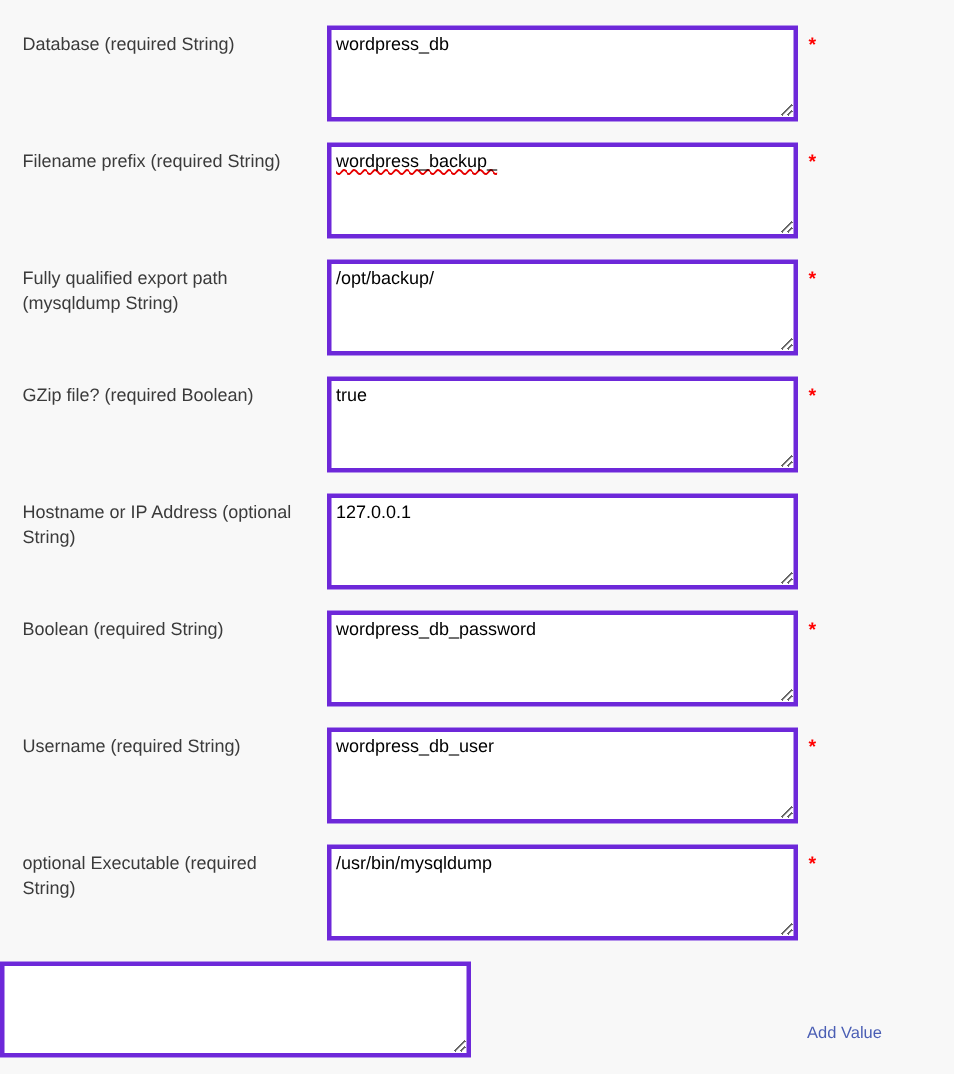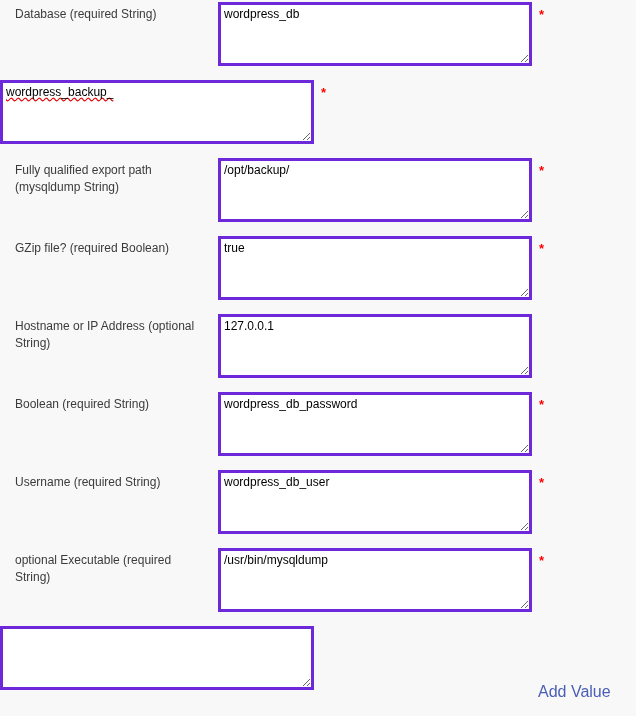--- a/index.html
+++ b/index.html
@@ -6,21 +6,21 @@
     margin: 0;
     padding: 0;
     font-family: "Liberation Sans", "DejaVu Sans", sans-serif;
   }
   .page {
     position: relative;
     width: 636px;
     height: 716px;
     background: #f8f8f8;
     box-sizing: border-box;
-    padding-top: 2px;
+    padding-top: 17px;
     overflow: hidden;
   }
   .row {
     display: flex;
     align-items: flex-start;
     margin-bottom: 14px;
   }
   .label {
     box-sizing: border-box;
     width: 218px;
@@ -59,40 +59,41 @@
     font-weight: bold;
     line-height: 13px;
     margin-left: 7px;
     padding-top: 6px;
     width: 10px;
   }
   .add-value {
     position: absolute;
     left: 538px;
     top: 683px;
-    font-size: 16px;
+    font-size: 11px;
     color: #4a5eb4;
     text-decoration: none;
     cursor: pointer;
   }
 </style>
 </head>
 <body>
 
 <div class="page">
   <div id="rows">
   <div class="row">
     <div class="label">Database (required String)</div>
     <div class="field">
       <textarea class="opt" spellcheck="false" aria-label="Database (required String)" style="">wordpress_db</textarea>
     </div>
     <span class="required-marker">*</span>
   </div>
 
   <div class="row">
+    <div class="label">Filename prefix (required String)</div>
     <div class="field">
       <textarea class="opt misspelled" spellcheck="false" aria-label="Filename prefix (required String)" style="">wordpress_backup_</textarea>
     </div>
     <span class="required-marker">*</span>
   </div>
 
   <div class="row">
     <div class="label">Fully qualified export path (mysqldump String)</div>
     <div class="field">
       <textarea class="opt" spellcheck="false" aria-label="Fully qualified export path (required String)" style="">/opt/backup/</textarea>

